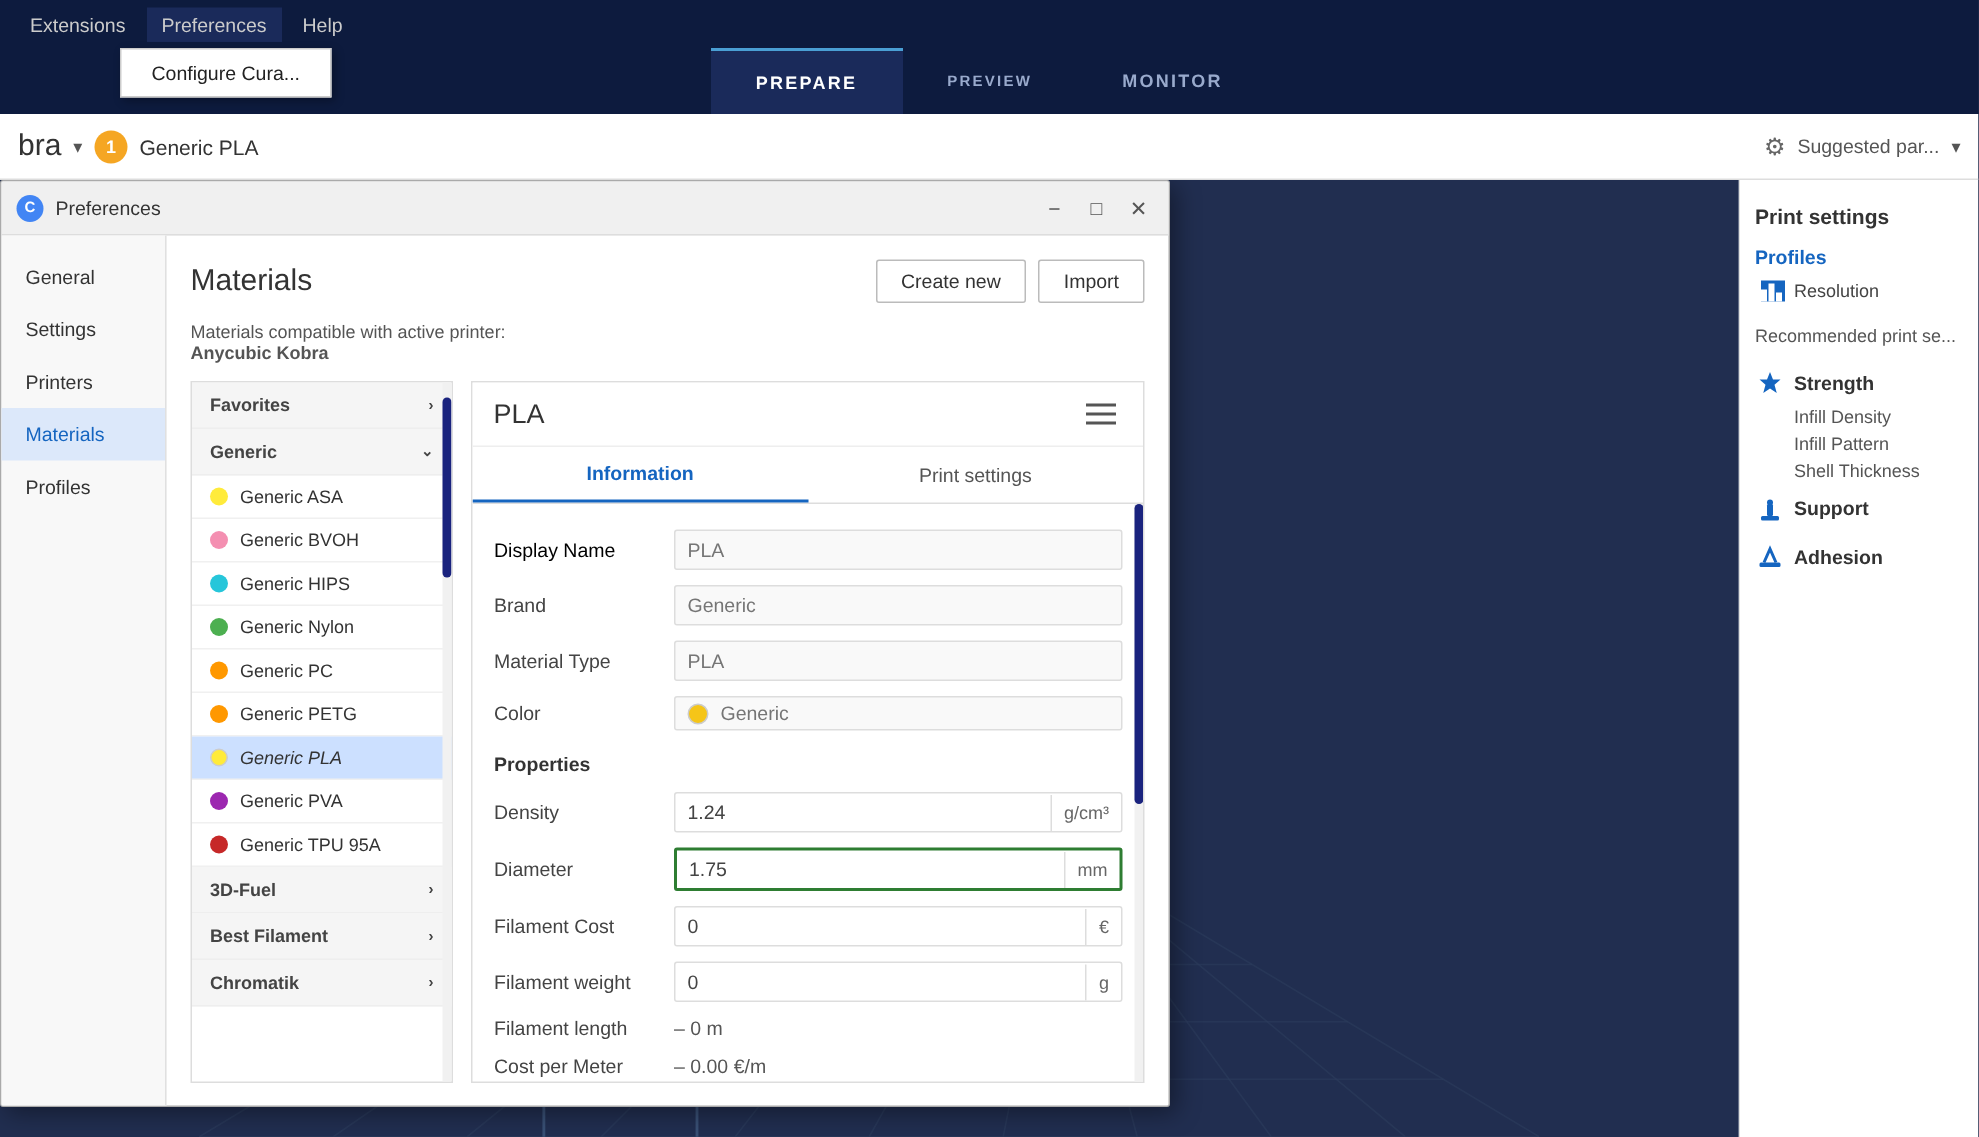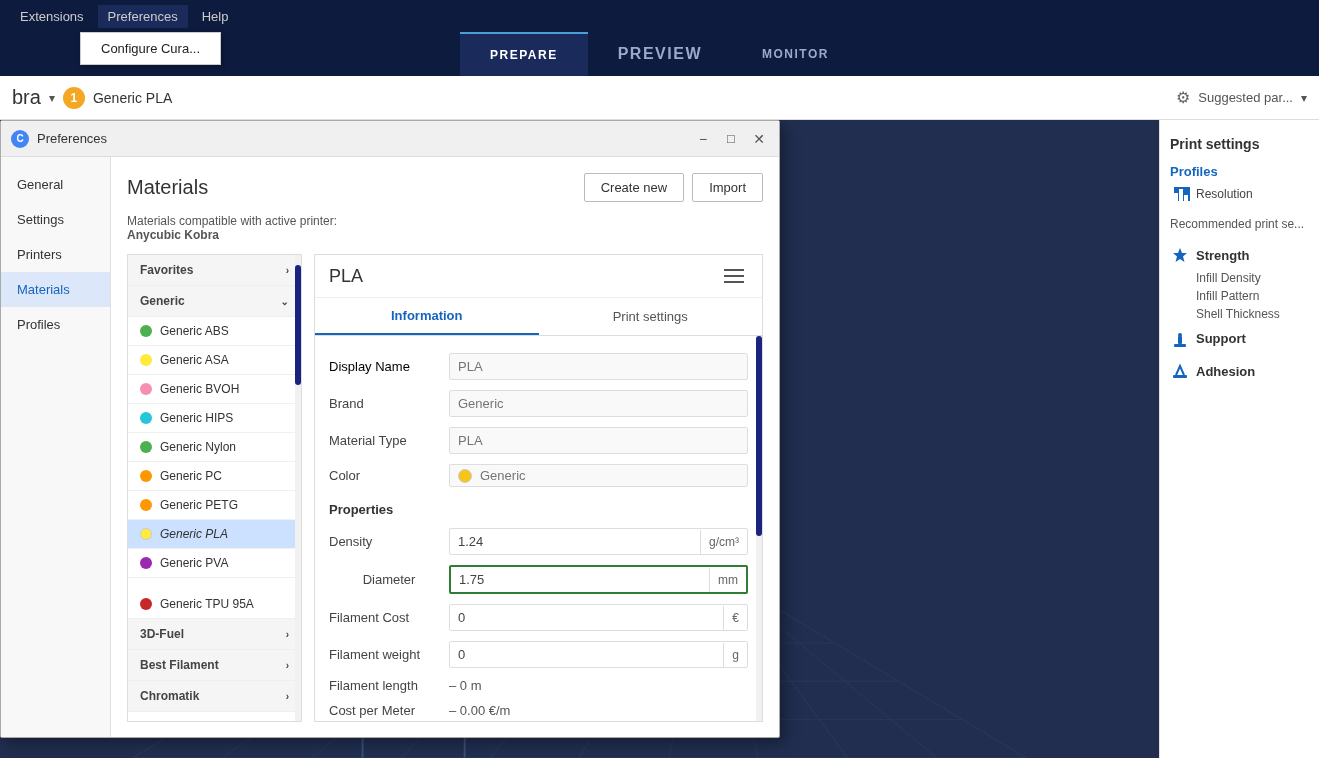--- a/index.html
+++ b/index.html
@@ -15,21 +15,21 @@
     <span style="color:#ccc;padding:4px 10px;cursor:pointer;font-size:13px;background:#1a2a5a;">Preferences</span>
     <span style="color:#ccc;padding:4px 10px;cursor:pointer;font-size:13px;">Help</span>
 
     <div style="position:absolute;top:32px;left:80px;background:white;border:1px solid #ccc;box-shadow:2px 2px 6px rgba(0,0,0,0.3);z-index:200;min-width:140px;">
       <div style="padding:8px 20px;cursor:pointer;color:#222;font-size:13px;white-space:nowrap;">Configure Cura...</div>
     </div>
   </div>
 
   <div style="height:44px;display:flex;justify-content:center;align-items:center;">
     <button style="padding:8px 30px;color:white;font-size:12px;cursor:pointer;border:none;background:#1a2a5a;letter-spacing:1.5px;font-weight:700;border-top:2px solid #4a9fd4;height:44px;">PREPARE</button>
-    <button style="padding:8px 30px;color:#99aacc;font-size:16px;cursor:pointer;border:none;background:transparent;letter-spacing:1.5px;font-weight:700;height:44px;">PREVIEW</button>
+    <button style="padding:8px 30px;color:#99aacc;font-size:10px;cursor:pointer;border:none;background:transparent;letter-spacing:1.5px;font-weight:700;height:44px;">PREVIEW</button>
     <button style="padding:8px 30px;color:#99aacc;font-size:12px;cursor:pointer;border:none;background:transparent;letter-spacing:1.5px;font-weight:700;height:44px;">MONITOR</button>
   </div>
 </div>
 
 <div style="position:absolute;top:76px;left:0;right:0;height:44px;background:white;border-bottom:1px solid #ddd;display:flex;align-items:center;padding:0 12px;gap:8px;z-index:9;">
   <span style="font-size:20px;color:#333;">bra</span>
   <span style="color:#555;font-size:12px;">▾</span>
   <div style="background:#f5a623;color:white;border-radius:50%;width:22px;height:22px;display:flex;align-items:center;justify-content:center;font-size:12px;font-weight:bold;">1</div>
   <span style="font-size:14px;color:#333;">Generic PLA</span>
   <div style="flex:1;"></div>
@@ -113,24 +113,20 @@
                 <span>Favorites</span>
                 <span style="font-size:10px;">›</span>
               </div>
 
               <div style="display:flex;align-items:center;justify-content:space-between;padding:8px 12px;background:#f5f5f5;border-bottom:1px solid #eee;font-size:12px;font-weight:600;color:#444;cursor:pointer;">
                 <span>Generic</span>
                 <span style="font-size:10px;">⌄</span>
               </div>
 
               <div style="display:flex;align-items:center;padding:7px 12px;font-size:12px;color:#333;cursor:pointer;border-bottom:1px solid #f0f0f0;gap:8px;">
-                <div style="width:12px;height:12px;border-radius:50%;background:#4caf50;flex-shrink:0;"></div>
-                <span>Generic ABS</span>
-              </div>
-              <div style="display:flex;align-items:center;padding:7px 12px;font-size:12px;color:#333;cursor:pointer;border-bottom:1px solid #f0f0f0;gap:8px;">
                 <div style="width:12px;height:12px;border-radius:50%;background:#ffeb3b;flex-shrink:0;"></div>
                 <span>Generic ASA</span>
               </div>
               <div style="display:flex;align-items:center;padding:7px 12px;font-size:12px;color:#333;cursor:pointer;border-bottom:1px solid #f0f0f0;gap:8px;">
                 <div style="width:12px;height:12px;border-radius:50%;background:#f48fb1;flex-shrink:0;"></div>
                 <span>Generic BVOH</span>
               </div>
               <div style="display:flex;align-items:center;padding:7px 12px;font-size:12px;color:#333;cursor:pointer;border-bottom:1px solid #f0f0f0;gap:8px;">
                 <div style="width:12px;height:12px;border-radius:50%;background:#26c6da;flex-shrink:0;"></div>
                 <span>Generic HIPS</span>
@@ -148,21 +144,21 @@
                 <span>Generic PETG</span>
               </div>
               <div style="display:flex;align-items:center;padding:7px 12px;font-size:12px;color:#333;cursor:pointer;border-bottom:1px solid #f0f0f0;gap:8px;background:#cce0ff;">
                 <div style="width:12px;height:12px;border-radius:50%;background:#ffeb3b;flex-shrink:0;border:1px solid #ccc;"></div>
                 <em style="font-style:italic;">Generic PLA</em>
               </div>
               <div style="display:flex;align-items:center;padding:7px 12px;font-size:12px;color:#333;cursor:pointer;border-bottom:1px solid #f0f0f0;gap:8px;">
                 <div style="width:12px;height:12px;border-radius:50%;background:#9c27b0;flex-shrink:0;"></div>
                 <span>Generic PVA</span>
               </div>
-              <div style="display:flex;align-items:center;padding:7px 12px;font-size:12px;color:#333;cursor:pointer;border-bottom:1px solid #f0f0f0;gap:8px;margin-top:12px;">
+              <div style="display:flex;align-items:center;padding:7px 12px;font-size:12px;color:#333;cursor:pointer;border-bottom:1px solid #f0f0f0;gap:8px;">
                 <div style="width:12px;height:12px;border-radius:50%;background:#c62828;flex-shrink:0;"></div>
                 <span>Generic TPU 95A</span>
               </div>
 
               <div style="display:flex;align-items:center;justify-content:space-between;padding:8px 12px;background:#f5f5f5;border-bottom:1px solid #eee;font-size:12px;font-weight:600;color:#444;cursor:pointer;">
                 <span>3D-Fuel</span>
                 <span style="font-size:10px;">›</span>
               </div>
               <div style="display:flex;align-items:center;justify-content:space-between;padding:8px 12px;background:#f5f5f5;border-bottom:1px solid #eee;font-size:12px;font-weight:600;color:#444;cursor:pointer;">
                 <span>Best Filament</span>
@@ -223,21 +219,21 @@
 
                 <div style="display:flex;align-items:center;padding:5px 0;font-size:13px;">
                   <span style="width:120px;color:#444;flex-shrink:0;">Density</span>
                   <div style="flex:1;border:1px solid #ddd;background:white;border-radius:2px;display:flex;align-items:center;">
                     <input type="text" style="flex: 1 1 0%; padding: 5px 8px; border: none; background: transparent; font-size: 13px; outline: none; color: rgb(68, 68, 68);" value="1.24" placeholder="1.24">
                     <span style="padding:5px 8px;color:#666;font-size:12px;border-left:1px solid #ddd;">g/cm³</span>
                   </div>
                 </div>
 
                 <div style="display:flex;align-items:center;padding:5px 0;font-size:13px;">
-                  <span style="width:120px;color:#444;flex-shrink:0;text-align:center;">Diameter</span>
+                  <span style="width:120px;color:#444;flex-shrink:0;">Diameter</span>
                   <div style="flex:1;border:2px solid #2e7d32;background:white;border-radius:2px;display:flex;align-items:center;">
                     <input type="text" style="flex: 1 1 0%; padding: 5px 8px; border: none; background: transparent; font-size: 13px; outline: none; color: rgb(68, 68, 68);" value="1.75">
                     <span style="padding:5px 8px;color:#666;font-size:12px;border-left:1px solid #ddd;">mm</span>
                   </div>
                 </div>
 
                 <div style="display:flex;align-items:center;padding:5px 0;font-size:13px;">
                   <span style="width:120px;color:#444;flex-shrink:0;">Filament Cost</span>
                   <div style="flex:1;border:1px solid #ddd;background:white;border-radius:2px;display:flex;align-items:center;">
                     <input type="text" style="flex: 1 1 0%; padding: 5px 8px; border: none; background: transparent; font-size: 13px; outline: none; color: rgb(68, 68, 68);" value="0">

